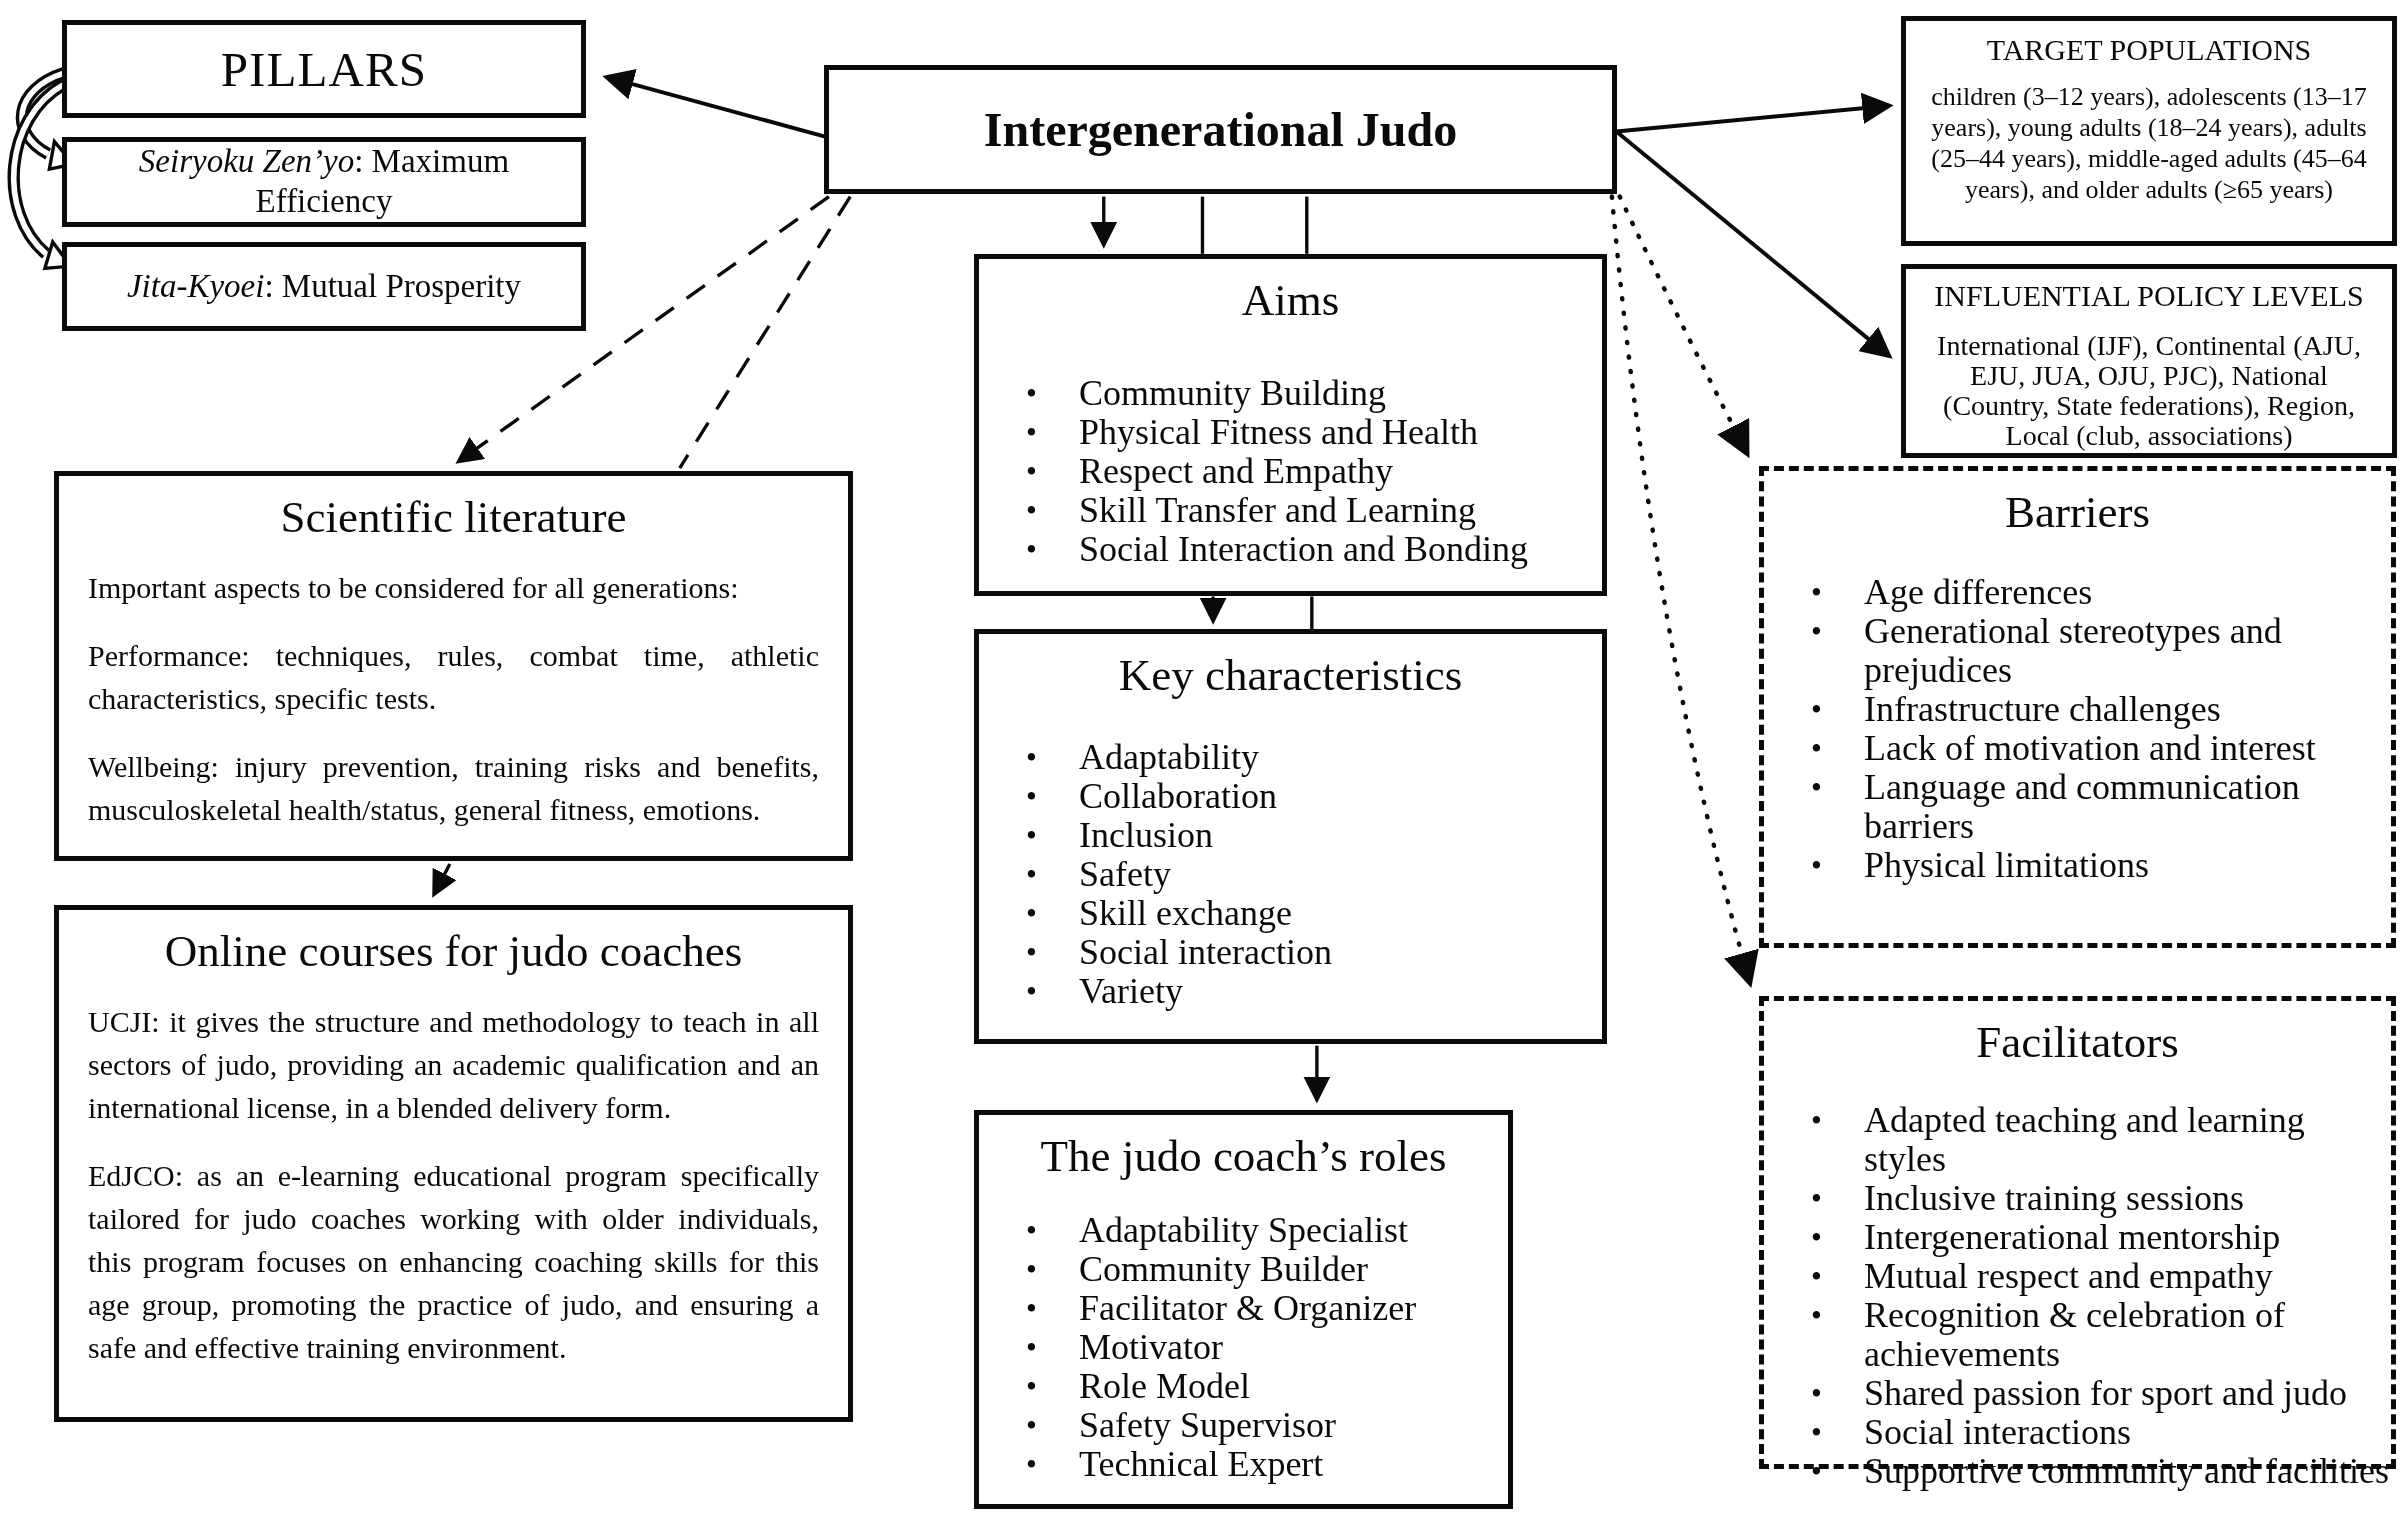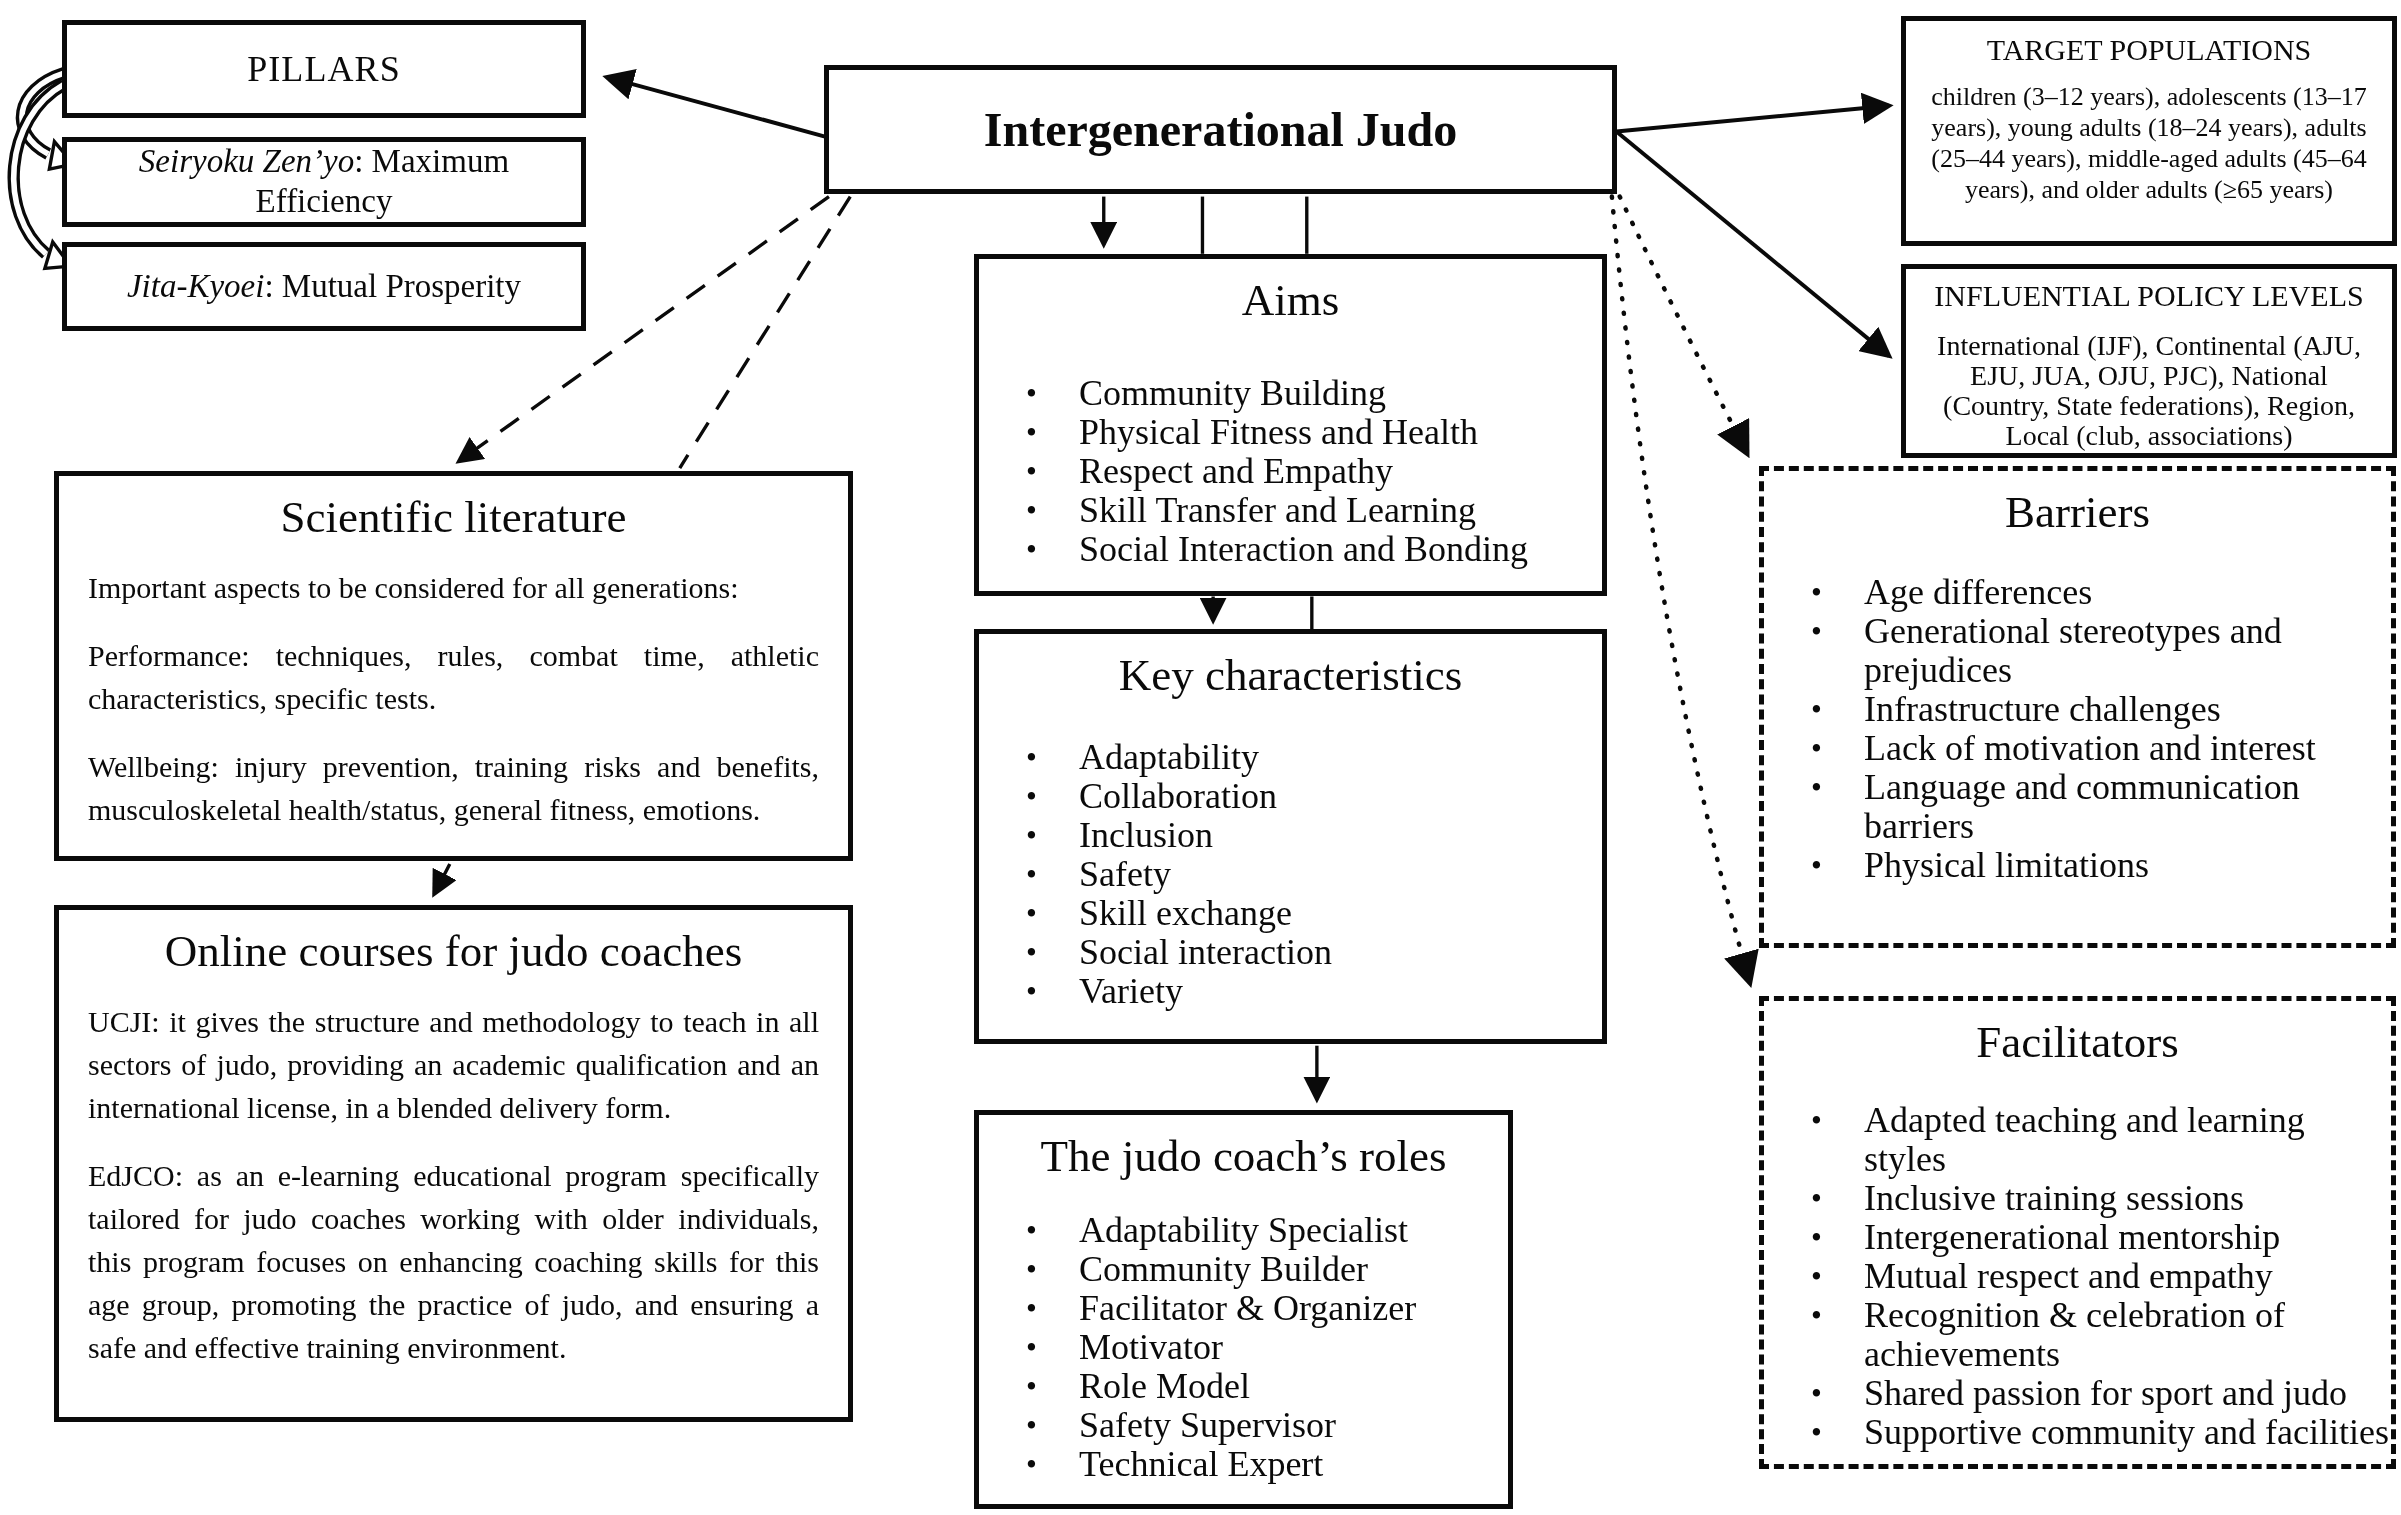--- a/index.html
+++ b/index.html
@@ -6,21 +6,21 @@
   .canvas{
     position:relative;width:2401px;height:1516px;background:#ffffff;
     font-family:"Liberation Serif","DejaVu Serif",serif;color:#0a0a0a;overflow:hidden;
   }
   svg.connectors{position:absolute;left:0;top:0;width:2401px;height:1516px;z-index:1;}
   .box{position:absolute;background:#ffffff;border:5px solid #0a0a0a;box-sizing:border-box;z-index:2;}
   .box.dashed{border:5.6px dashed #0a0a0a;}
   .box.thick{border-width:5.6px;}
   .center-flex{display:flex;align-items:center;justify-content:center;}
   .h-big{font-size:45px;text-align:center;line-height:1.15;}
-  .h-caps{font-size:36px;letter-spacing:1.1px;text-align:left;}
+  .h-caps{font-size:49px;letter-spacing:1.1px;text-align:left;}
   .h-small{font-size:30px;text-align:center;line-height:1.1;}
   .title-text{font-size:48px;font-weight:bold;text-align:center;}
   .pillar-item{font-size:33px;text-align:center;line-height:1.2;}
   .pillar-item .term{font-style:italic;}
   .small-body{font-size:26px;line-height:31px;text-align:center;padding:0 23.6px;}
   .pad-head{padding-top:15.7px;}
   ul.bullet-list{list-style:none;margin:27px 0 0 0;padding:0;}
   ul.bullet-list li{
     position:relative;font-size:36px;line-height:39px;padding-left:100px;
   }
@@ -168,18 +168,19 @@
 
   <div class="box dashed pad-head" style="left:1759px;top:996px;width:637px;height:473px;">
     <div class="h-big">Facilitators</div>
     <ul class="bullet-list" style="margin-top:33px;">
         <li>Adapted teaching and learning styles</li>
         <li>Inclusive training sessions</li>
         <li>Intergenerational mentorship</li>
         <li>Mutual respect and empathy</li>
         <li>Recognition &amp; celebration of achievements</li>
         <li>Shared passion for sport and judo</li>
+        <li>Social interactions</li>
         <li>Supportive community and facilities</li>
       </ul>
   </div>
 
 </div>
 
 
 </body></html>

